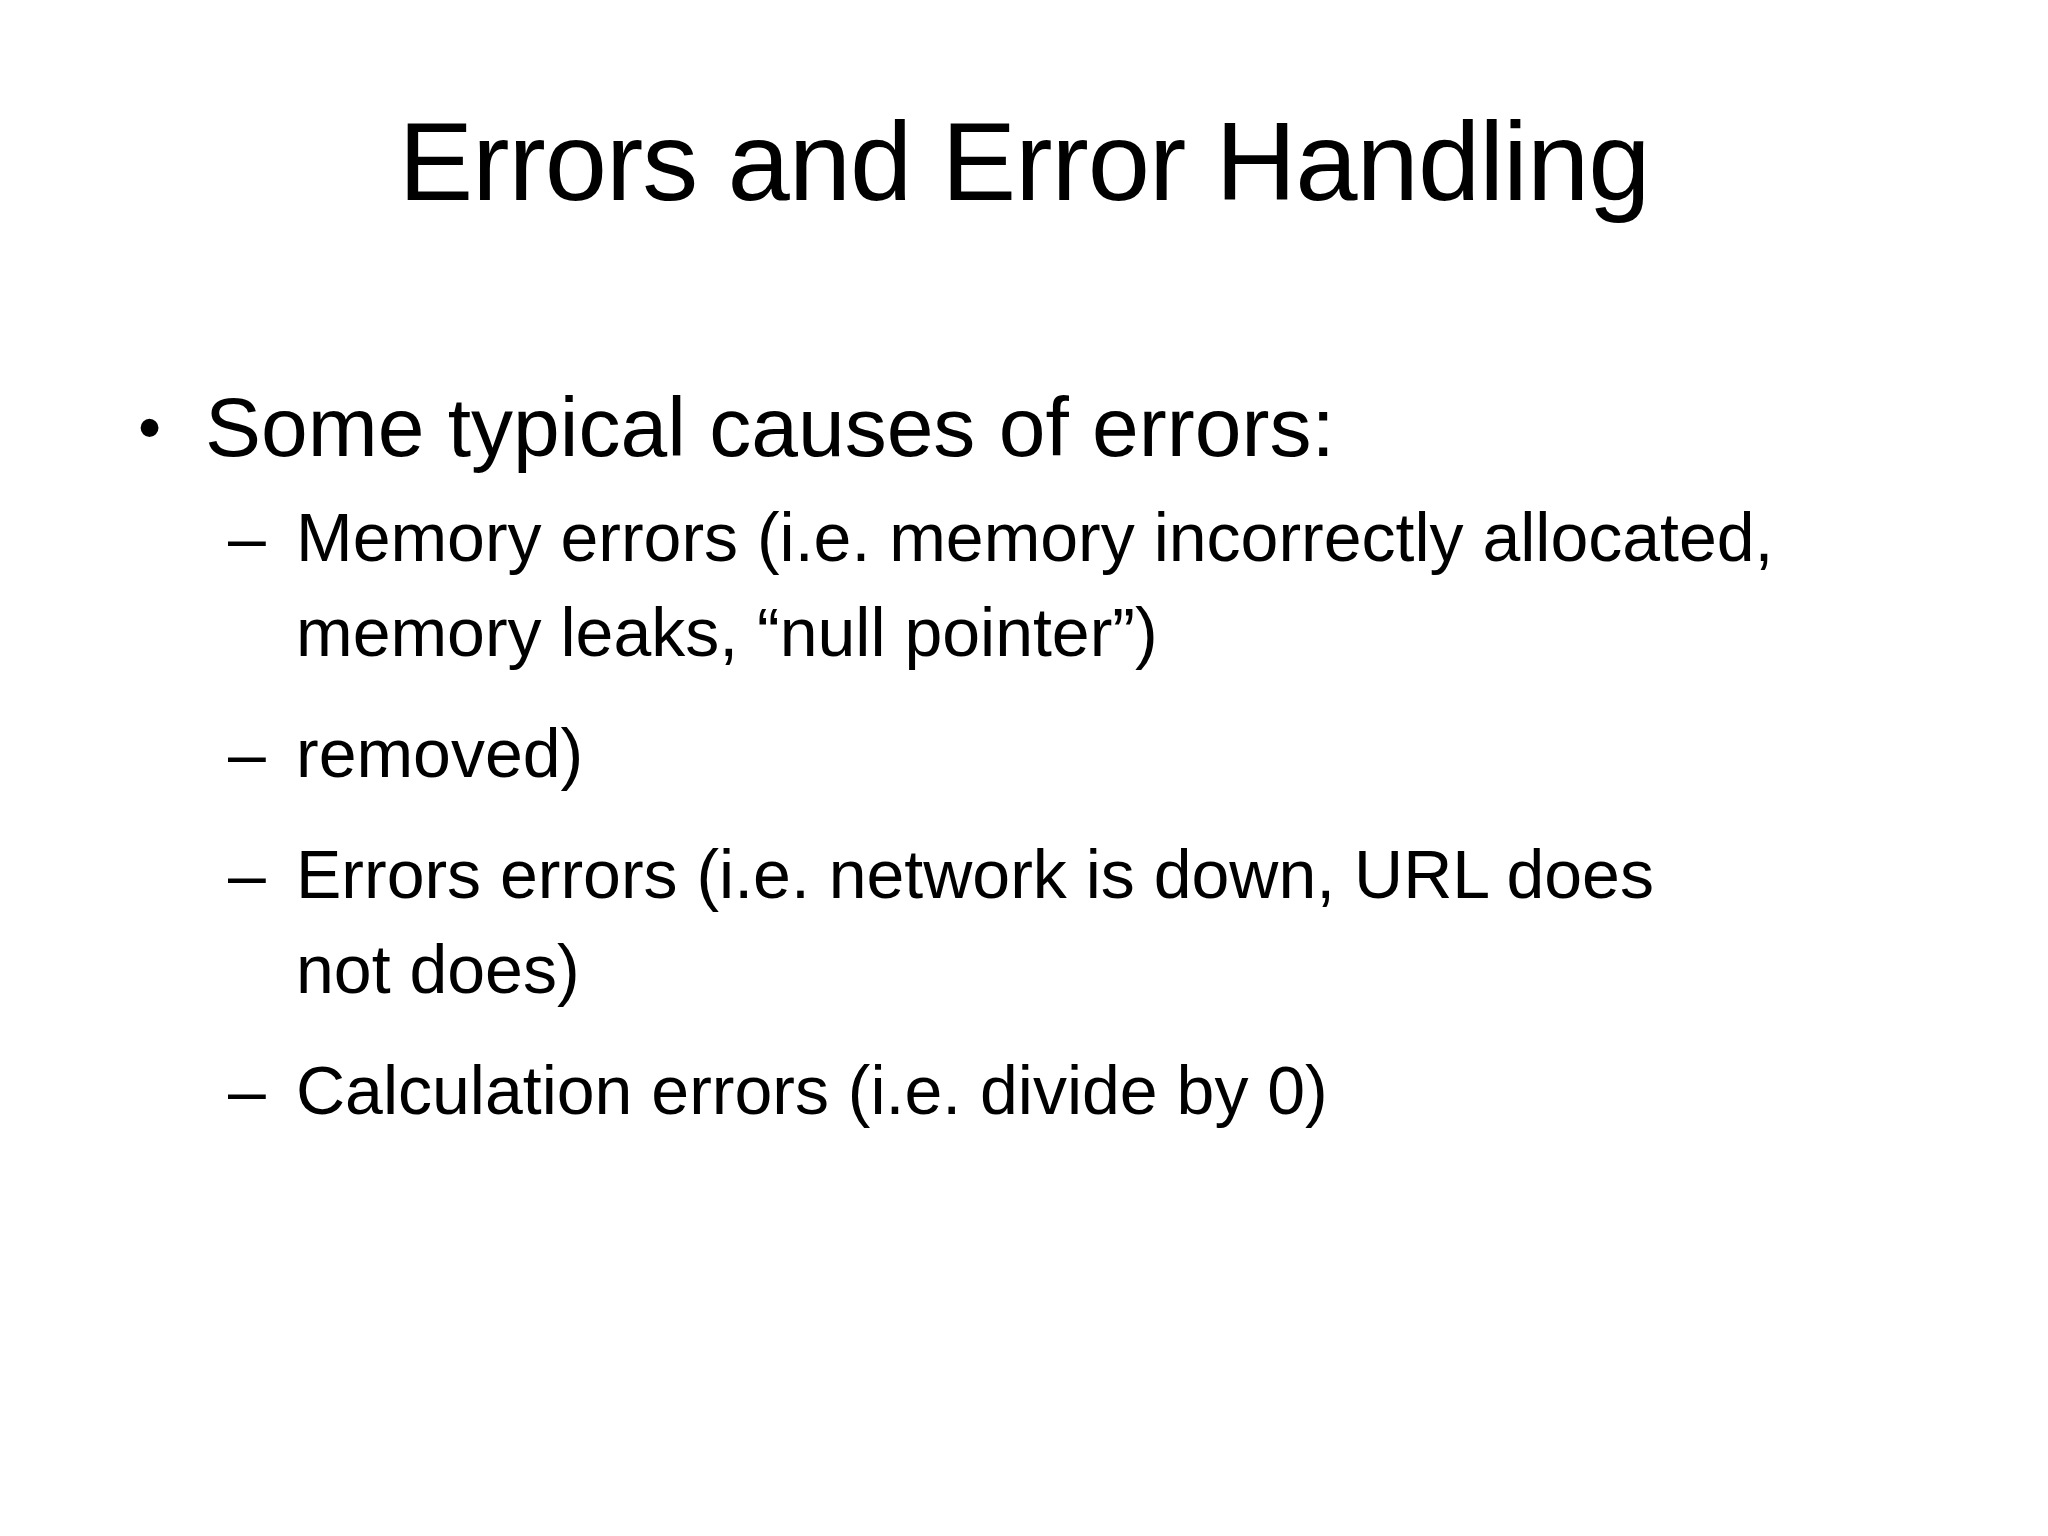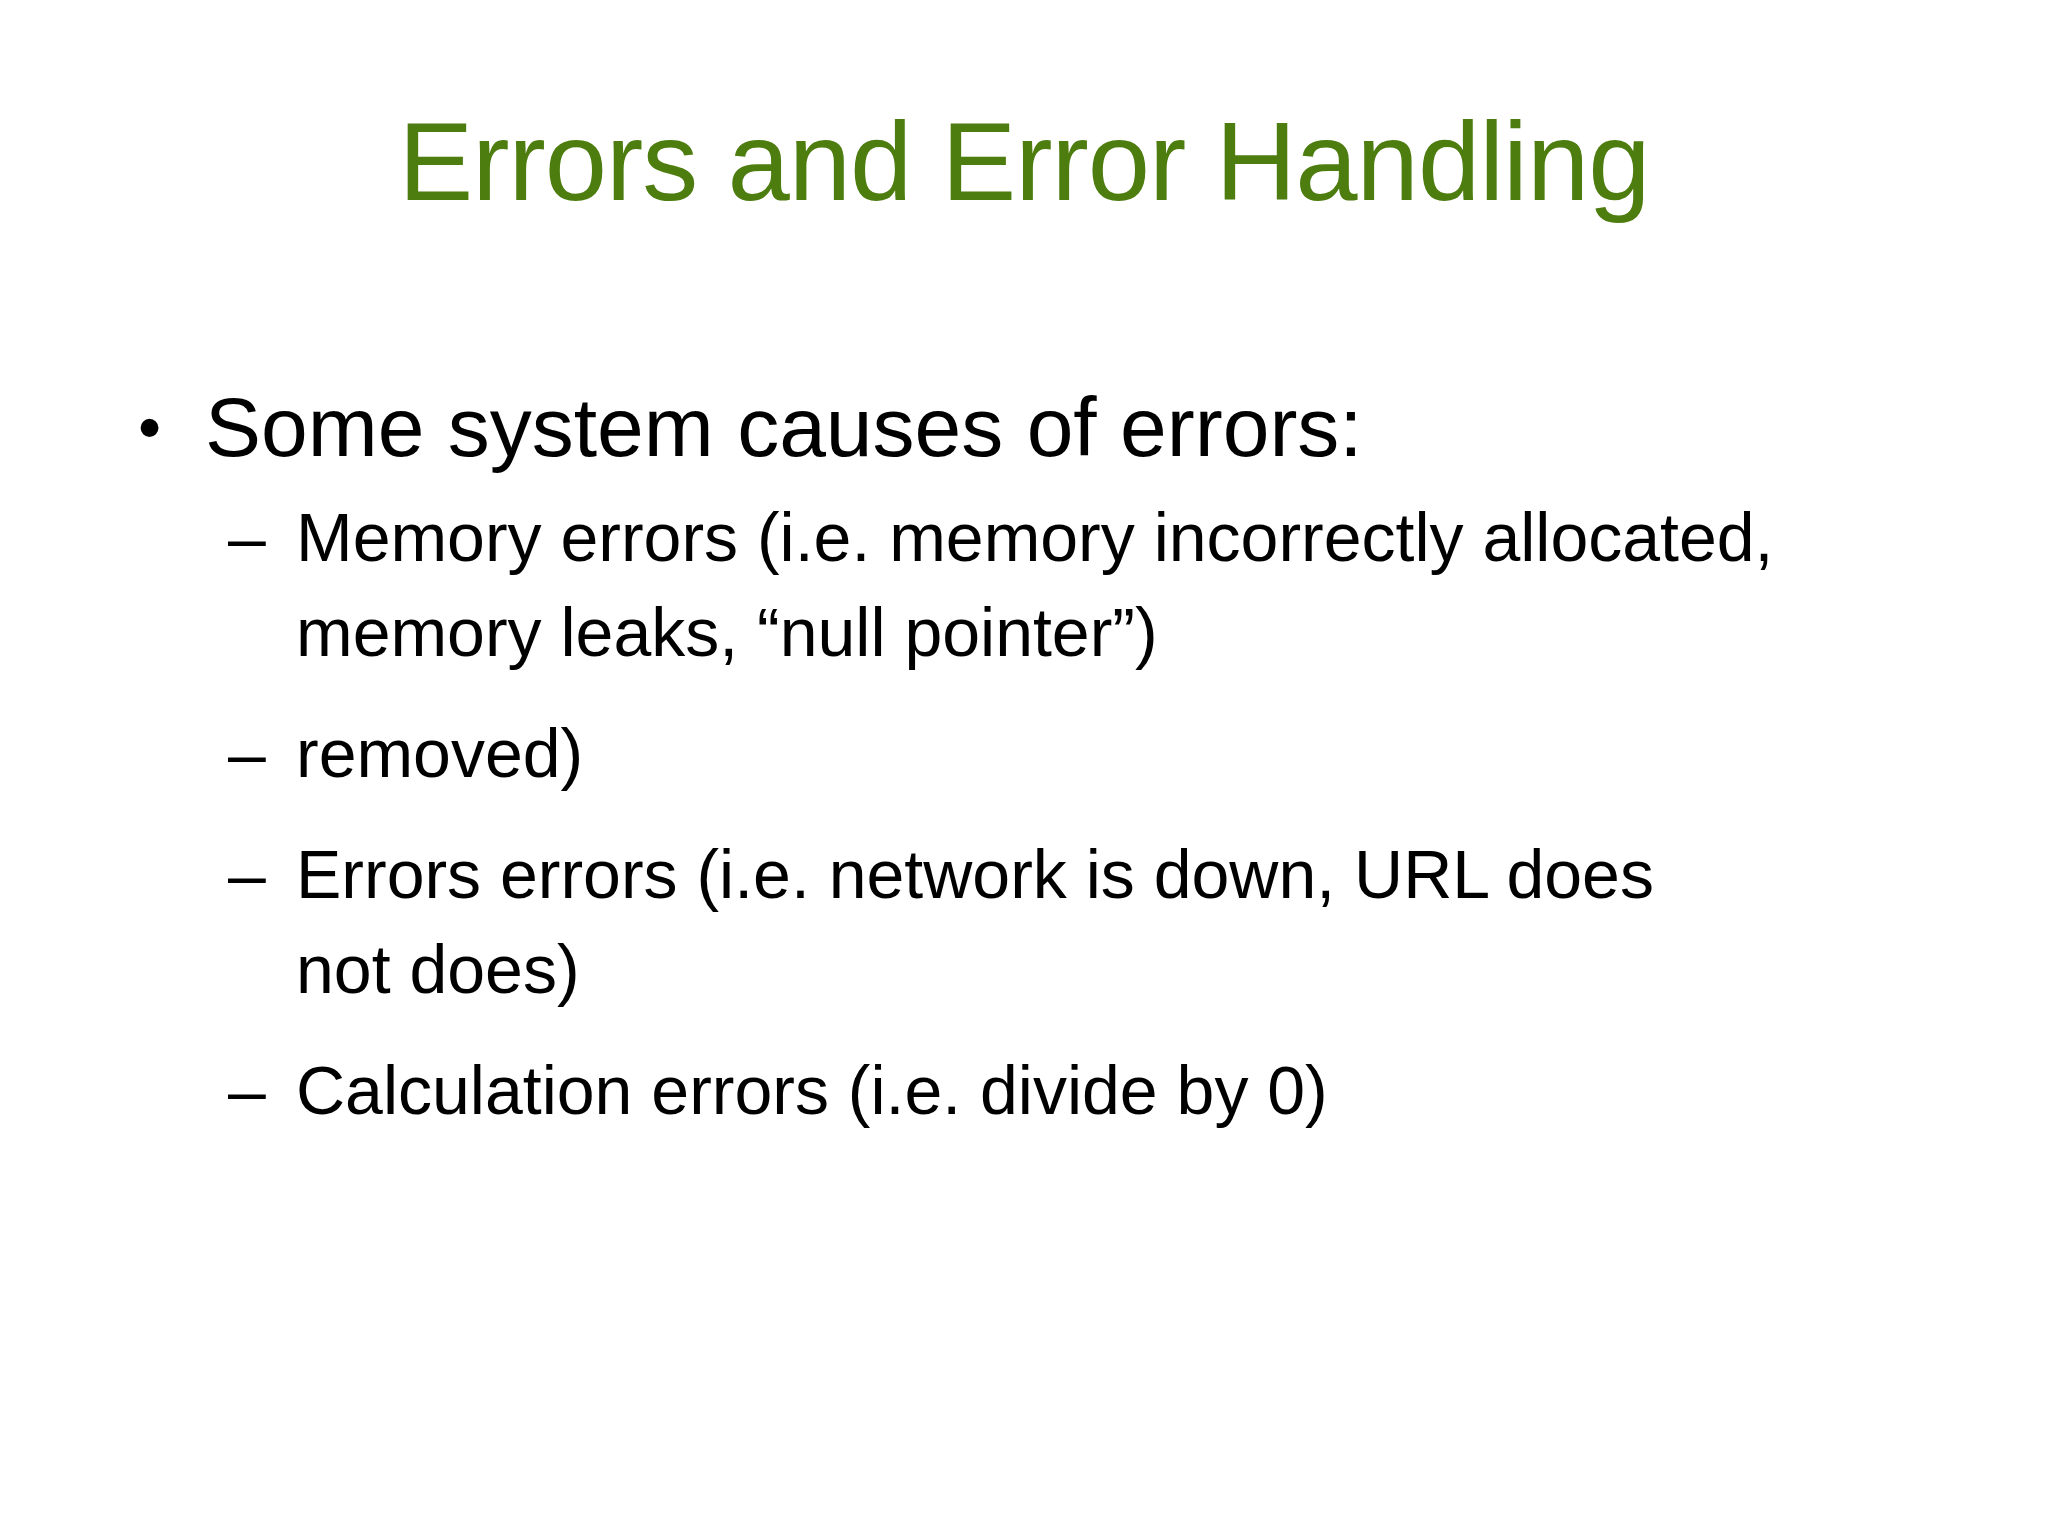--- a/index.html
+++ b/index.html
@@ -19,21 +19,21 @@
     width: 2048px;
     height: 1536px;
     background: #ffffff;
   }
   .title {
     margin: 95px 40px 0 40px;
     text-align: center;
     font-size: 112px;
     line-height: 1.2;
     font-weight: 400;
-    color: #4d7c0f;
+    color: #000000;
     letter-spacing: -1px;
     white-space: nowrap;
   }
   .content {
     margin-top: 146px;
   }
   .bullet-row {
     display: flex;
     align-items: flex-start;
   }
@@ -74,21 +74,21 @@
 <body>
 
 <div class="slide">
 
   <h1 class="title">Errors and Error Handling</h1>
 
   <div class="content">
 
     <div class="bullet-row level1">
       <span class="b1">•</span>
-      <span class="b1text">Some system causes of errors:</span>
+      <span class="b1text">Some typical causes of errors:</span>
     </div>
 
     <div class="sub-list">
 
       <div class="bullet-row level2">
         <span class="b2">–</span>
         <div class="b2text">
           <div class="line">Memory errors (i.e. memory incorrectly allocated,</div>
           <div class="line">memory leaks, “null pointer”)</div>
         </div>

